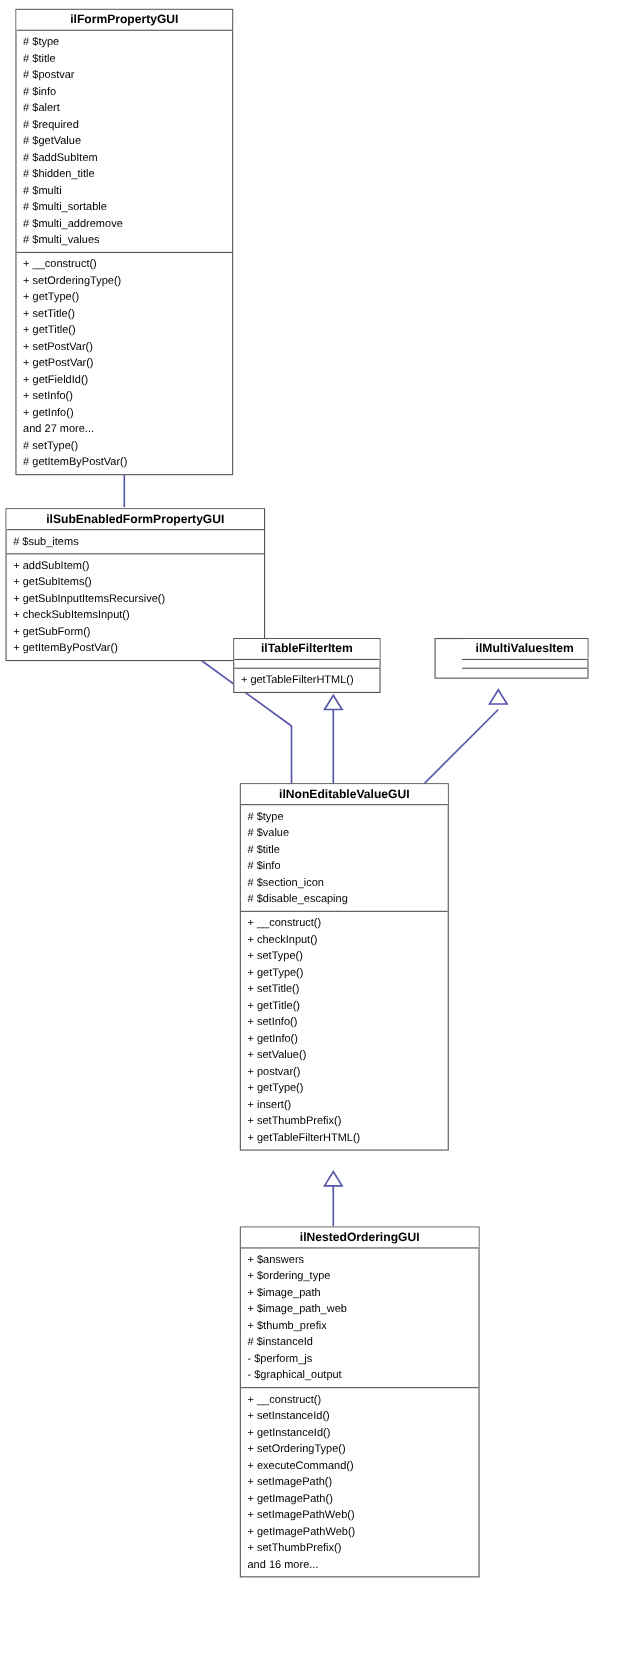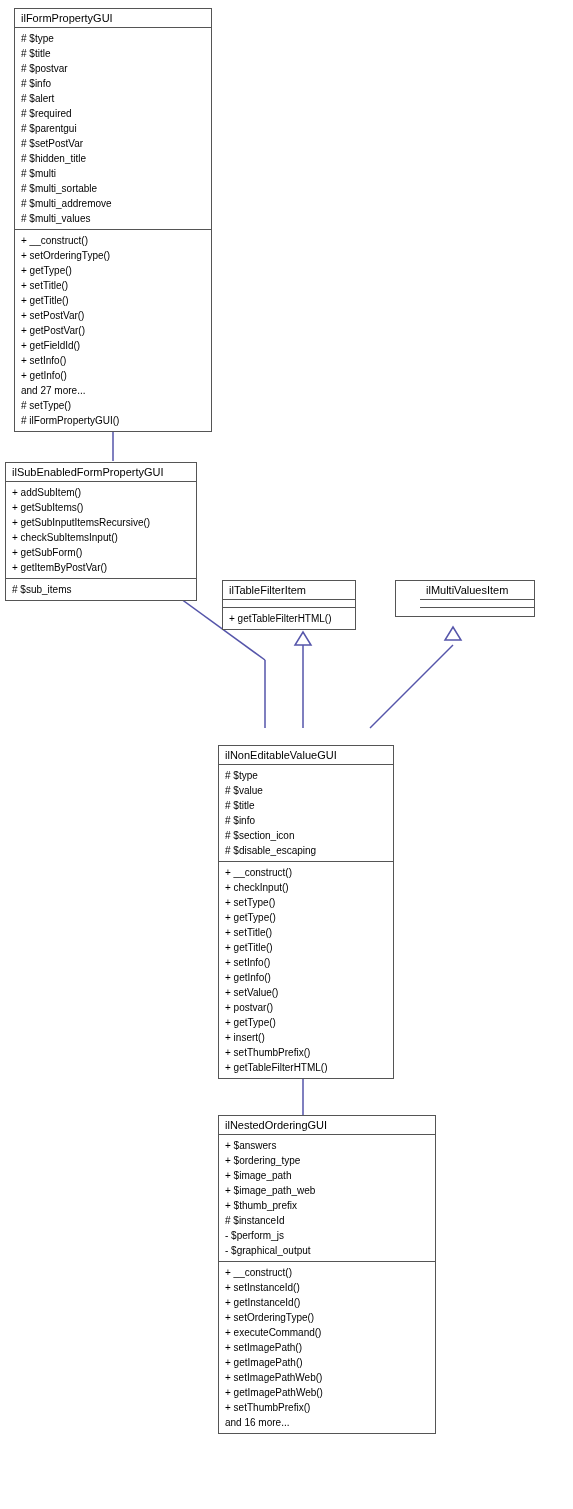--- a/index.html
+++ b/index.html
@@ -23,22 +23,22 @@
     .uml-box {
       position: absolute;
       border: 1px solid #555555;
       background: #ffffff;
     }
 
     .uml-box .box-title {
       background: #ffffff;
       border-bottom: 1px solid #555555;
       padding: 3px 6px;
-      font-weight: normal;
-      text-align: left;
+      font-weight: bold;
+      text-align: center;
       font-size: 11px;
     }
 
     .uml-box .box-section {
       border-bottom: 1px solid #555555;
       padding: 3px 6px;
       font-size: 10px;
       line-height: 1.5;
     }
 
@@ -95,78 +95,78 @@
 
   <div class="uml-box" style="left:14px; top:8px; width:198px;">
     <div class="box-title">ilFormPropertyGUI</div>
     <div class="box-section">
       <p># $type</p>
       <p># $title</p>
       <p># $postvar</p>
       <p># $info</p>
       <p># $alert</p>
       <p># $required</p>
-      <p># $parentgui</p>
-      <p># $setPostVar</p>
+      <p># $getValue</p>
+      <p># $addSubItem</p>
       <p># $hidden_title</p>
       <p># $multi</p>
       <p># $multi_sortable</p>
       <p># $multi_addremove</p>
       <p># $multi_values</p>
     </div>
     <div class="box-section">
       <p>+ __construct()</p>
       <p>+ setOrderingType()</p>
       <p>+ getType()</p>
       <p>+ setTitle()</p>
       <p>+ getTitle()</p>
       <p>+ setPostVar()</p>
       <p>+ getPostVar()</p>
       <p>+ getFieldId()</p>
       <p>+ setInfo()</p>
       <p>+ getInfo()</p>
       <p>and 27 more...</p>
       <p># setType()</p>
-      <p># ilFormPropertyGUI()</p>
-    </div>
-  </div>
-
-  <div class="uml-box" style="left:5px; top:462px; width:192px;">
+      <p># getItemByPostVar()</p>
+    </div>
+  </div>
+
+  <div class="uml-box" style="left:5px; top:462px; width:236px;">
     <div class="box-title">ilSubEnabledFormPropertyGUI</div>
+    <div class="box-section">
+      <p># $sub_items</p>
+    </div>
     <div class="box-section">
       <p>+ addSubItem()</p>
       <p>+ getSubItems()</p>
       <p>+ getSubInputItemsRecursive()</p>
       <p>+ checkSubItemsInput()</p>
       <p>+ getSubForm()</p>
       <p>+ getItemByPostVar()</p>
     </div>
-    <div class="box-section">
-      <p># $sub_items</p>
-    </div>
-  </div>
-
-  <div class="uml-box" style="left:222px; top:580px; width:134px;">
+  </div>
+
+  <div class="uml-box" style="left:212px; top:580px; width:134px;">
     <div class="box-title">ilTableFilterItem</div>
     <div class="box-section" style="min-height:8px;">
     </div>
     <div class="box-section">
       <p>+ getTableFilterHTML()</p>
     </div>
   </div>
 
   <div class="uml-box" style="left:395px; top:580px; width:140px;padding-left:24px;">
     <div class="box-title">ilMultiValuesItem</div>
     <div class="box-section" style="min-height:8px;">
     </div>
     <div class="box-section" style="min-height:8px;">
     </div>
   </div>
 
-  <div class="uml-box" style="left:218px; top:745px; width:176px;">
+  <div class="uml-box" style="left:218px; top:712px; width:190px;">
     <div class="box-title">ilNonEditableValueGUI</div>
     <div class="box-section">
       <p># $type</p>
       <p># $value</p>
       <p># $title</p>
       <p># $info</p>
       <p># $section_icon</p>
       <p># $disable_escaping</p>
     </div>
     <div class="box-section">

